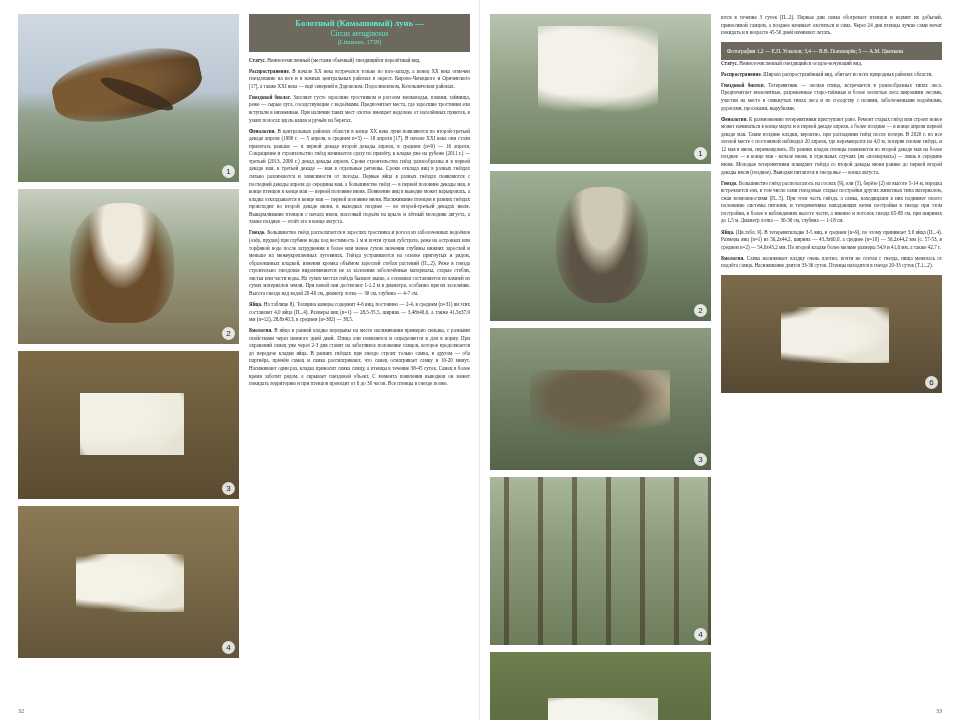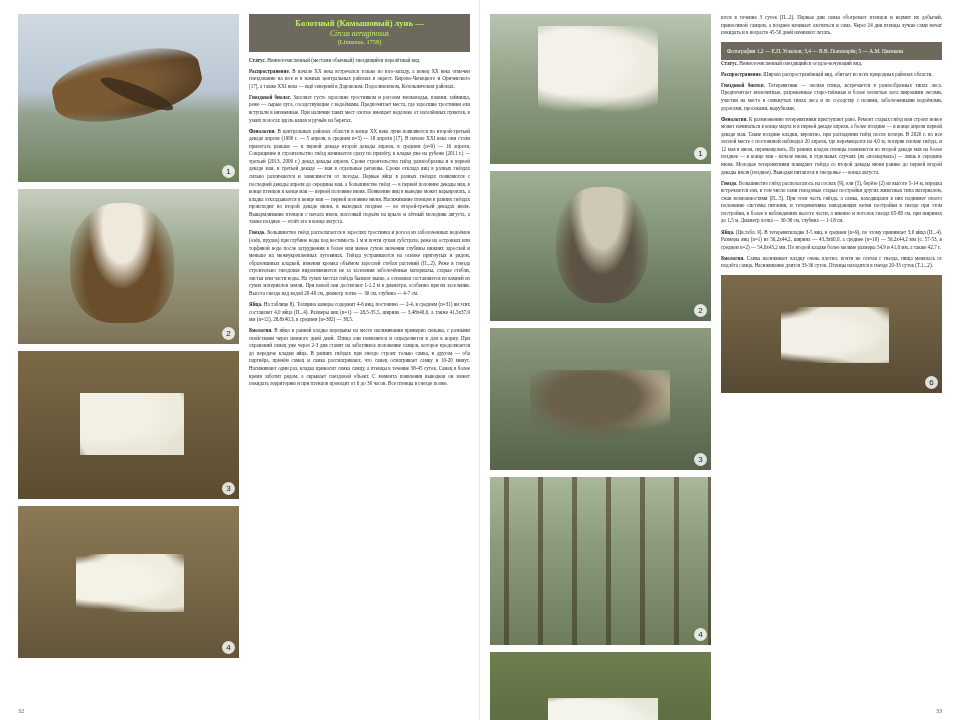--- a/index.html
+++ b/index.html
@@ -199,34 +199,33 @@
     width: 108px; height: 56px;
     background:
       radial-gradient(ellipse at 26% 52%, #f2f0e6 0 44%, rgba(242,240,230,0) 64%),
       radial-gradient(ellipse at 58% 34%, #ebe8dc 0 42%, rgba(235,232,220,0) 64%),
       radial-gradient(ellipse at 80% 62%, #e5e2d4 0 40%, rgba(229,226,212,0) 64%);
   }
 
   
   .species-head {
     background: #6d6a5d;
-    color: #bef264;
+    color: #5eead4;
     text-align: center;
     padding: 5px 4px 6px 4px;
     margin-bottom: 5px;
   }
   .species-head .ru {
     font-size: 8.5px;
     font-weight: bold;
     display: block;
     line-height: 1.15;
   }
   .species-head .lat {
     font-size: 7.6px;
-    font-style: italic;
     display: block;
     line-height: 1.2;
   }
   .species-head .auth {
     font-size: 6.4px;
     display: block;
     line-height: 1.2;
   }
 
   .body-text {

